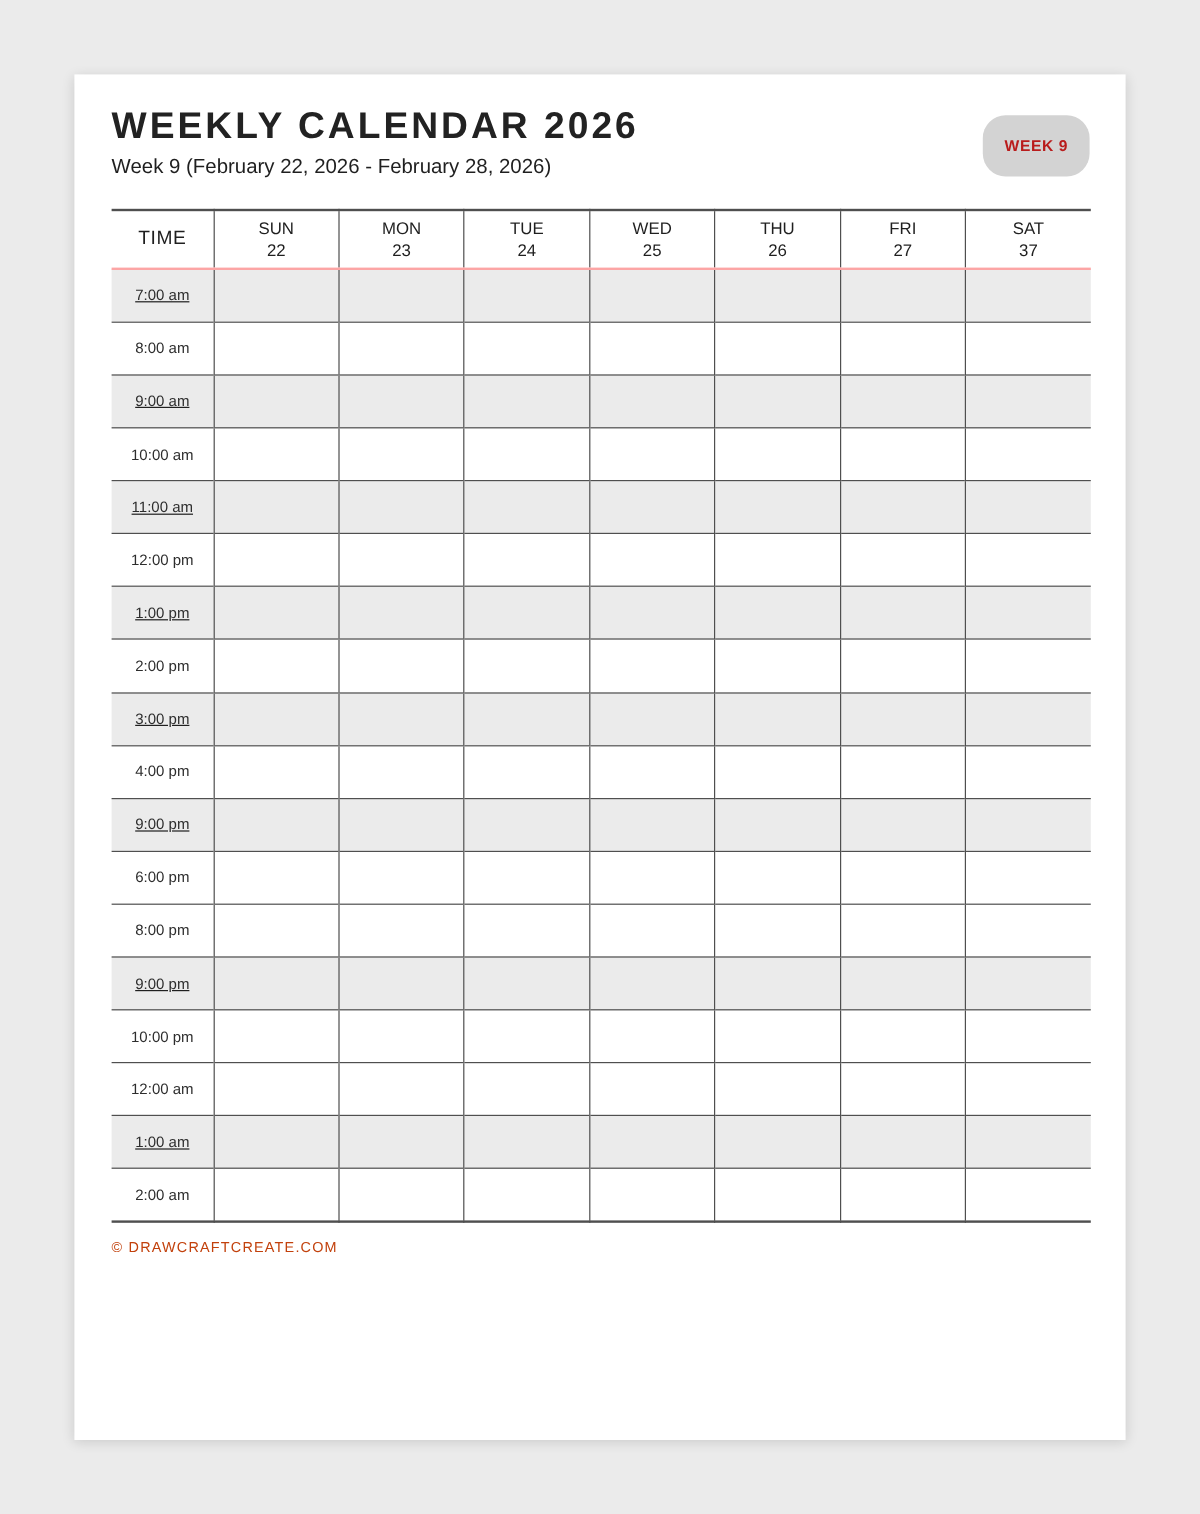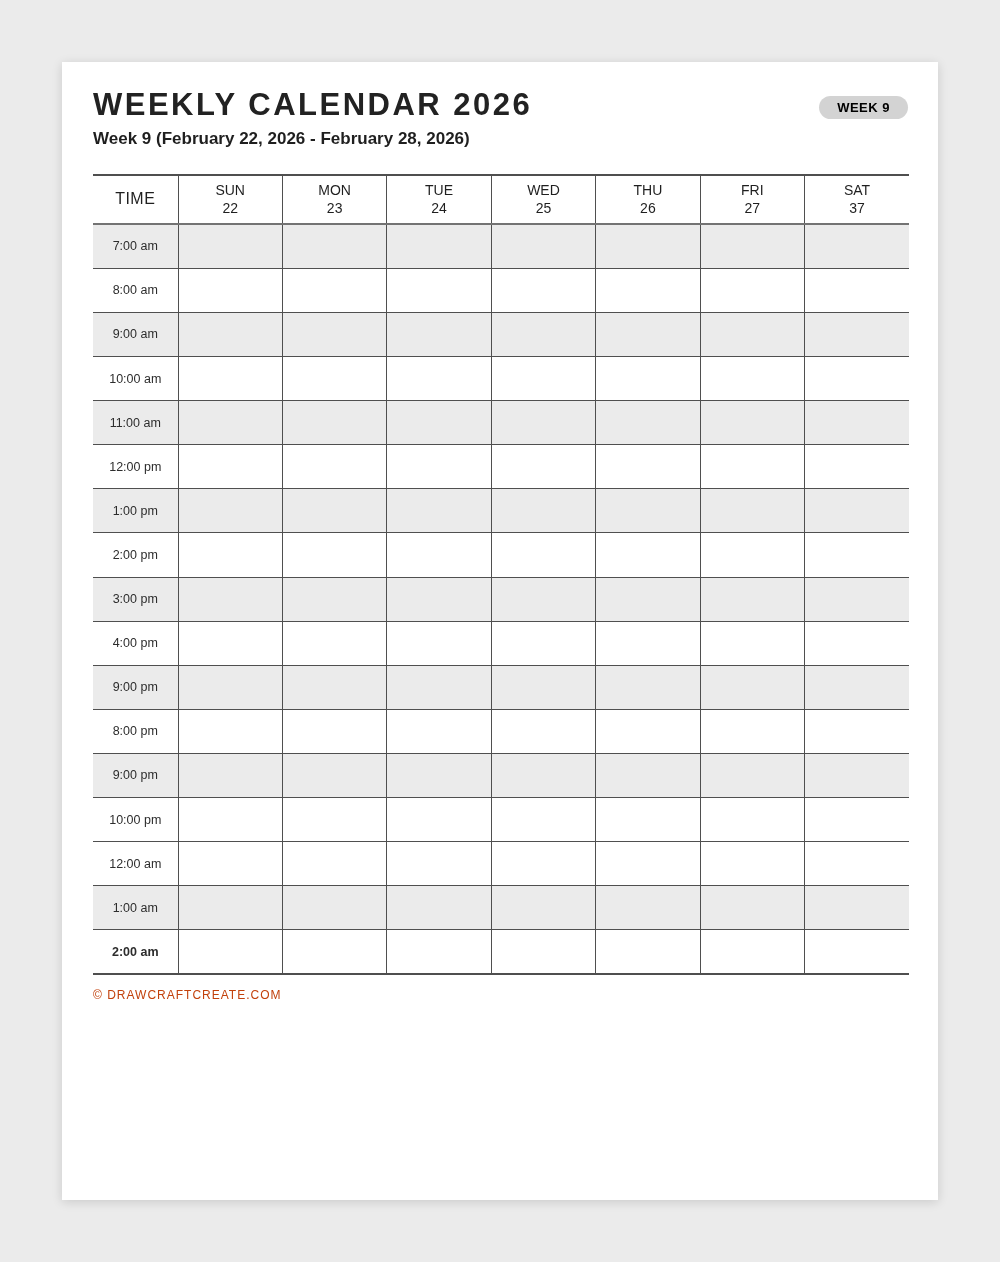--- a/index.html
+++ b/index.html
@@ -32,65 +32,64 @@
     font-size: 31px;
     font-weight: 600;
     letter-spacing: 2.5px;
     color: #222222;
     line-height: 1.25;
   }
   .subtitle {
     margin-top: 4px;
     font-size: 17px;
     color: #1f1f1f;
-    font-weight: bold;
   }
   .badge {
     position: absolute;
     top: 10px;
     right: 2px;
     background: #d3d3d3;
-    color: #000000;
+    color: #b91c1c;
     font-size: 13px;
     font-weight: bold;
     letter-spacing: 0.5px;
-    padding: 4px 18px;
+    padding: 18px 18px;
     border-radius: 19px;
   }
   table.calendar {
     border-collapse: collapse;
     width: 816px;
     margin-top: 25px;
     table-layout: fixed;
   }
   table.calendar col.time-col-def { width: 85px; }
   thead tr {
     border-top: 2px solid #4f4f4f;
-    border-bottom: 2px solid #737373;
+    border-bottom: 2px solid #fca5a5;
   }
   thead th {
     height: 43px;
     font-size: 14px;
     font-weight: normal;
     color: #1f1f1f;
     text-align: center;
     vertical-align: middle;
     padding: 2px 0;
   }
   thead th.time-head {
     font-size: 16px;
     letter-spacing: 0.5px;
   }
   thead th + th, tbody td + td {
     border-left: 1.5px solid #4f4f4f;
   }
   .day-name, .day-date { display: block; line-height: 1.3; }
   tbody tr { border-bottom: 1.5px solid #4f4f4f; }
-  tbody tr:last-child { border-bottom: 2px solid #4f4f4f; font-weight: bold; }
-  tbody tr.shaded { background: #ebebeb; }
+  tbody tr:last-child { border-bottom: 2px solid #4f4f4f; }
+  tbody tr.shaded { background: #ebebeb; text-decoration: underline; }
   tbody td {
     height: 43.1px;
     padding: 0;
   }
   tbody td.time-cell {
     font-size: 12.5px;
     color: #2d2d2d;
     text-align: center;
     vertical-align: middle;
   }
@@ -255,20 +254,30 @@
             <td class="time-cell">9:00 pm</td>
             <td class="slot"></td>
             <td class="slot"></td>
             <td class="slot"></td>
             <td class="slot"></td>
             <td class="slot"></td>
             <td class="slot"></td>
             <td class="slot"></td>
           </tr>
           <tr>
+            <td class="time-cell">6:00 pm</td>
+            <td class="slot"></td>
+            <td class="slot"></td>
+            <td class="slot"></td>
+            <td class="slot"></td>
+            <td class="slot"></td>
+            <td class="slot"></td>
+            <td class="slot"></td>
+          </tr>
+          <tr>
             <td class="time-cell">8:00 pm</td>
             <td class="slot"></td>
             <td class="slot"></td>
             <td class="slot"></td>
             <td class="slot"></td>
             <td class="slot"></td>
             <td class="slot"></td>
             <td class="slot"></td>
           </tr>
           <tr class="shaded">

